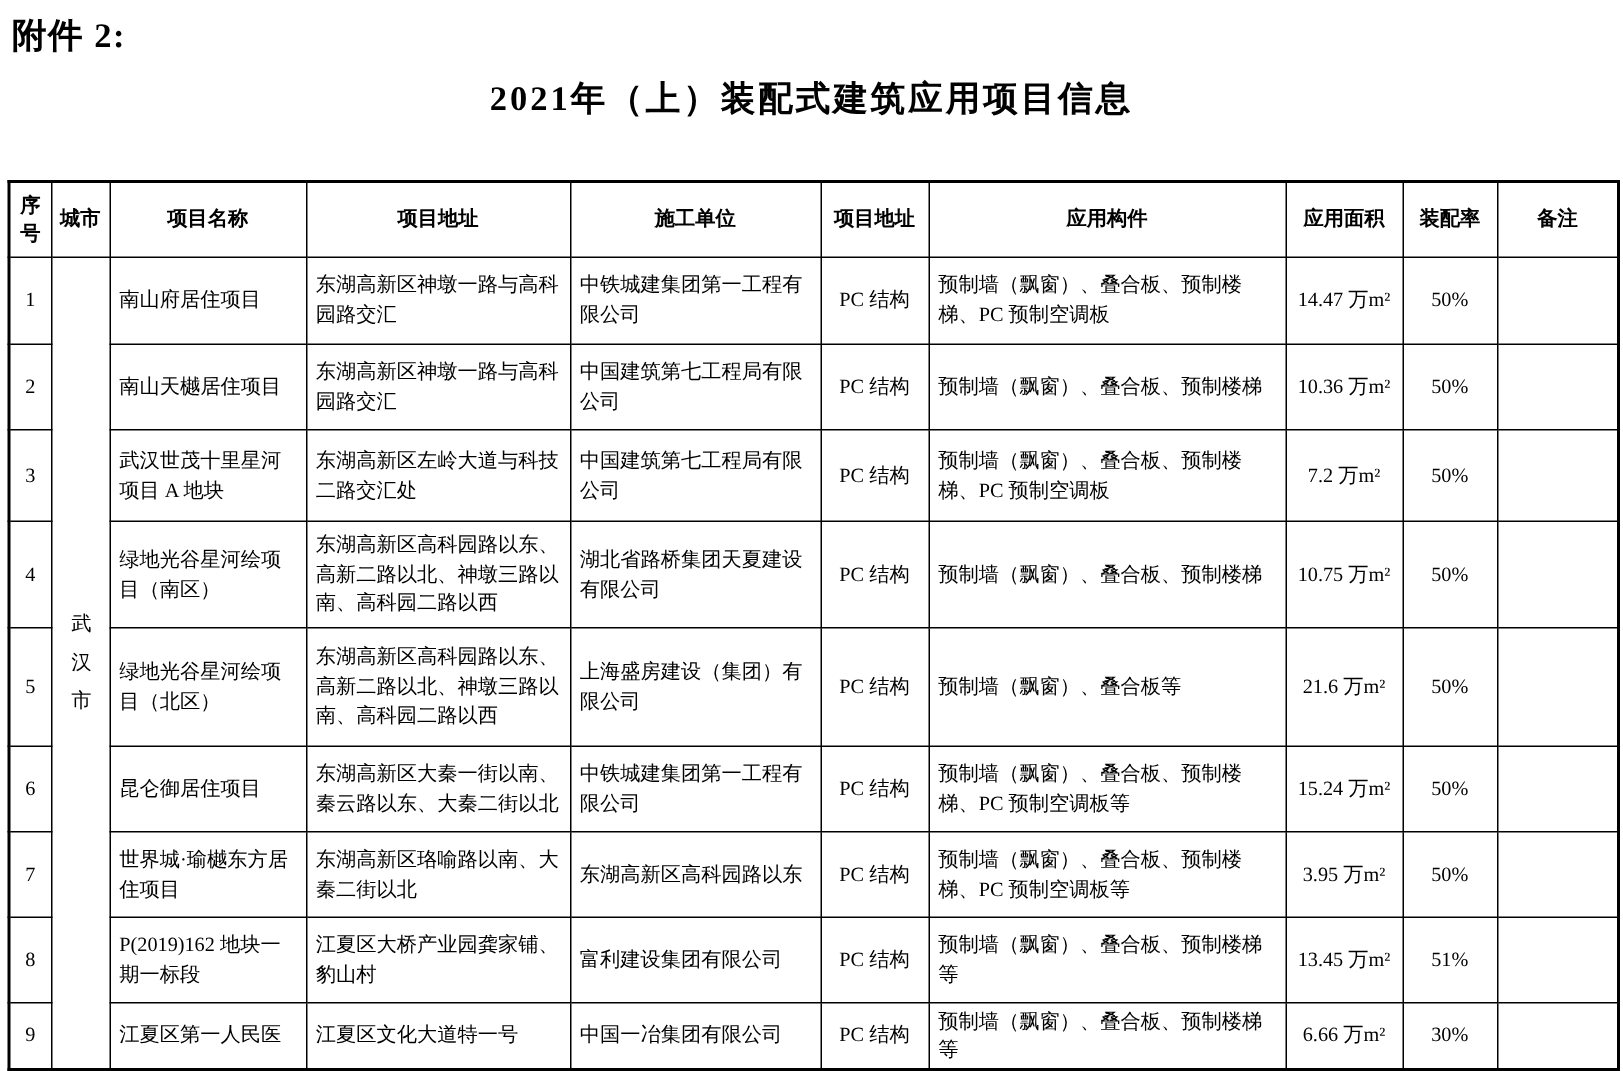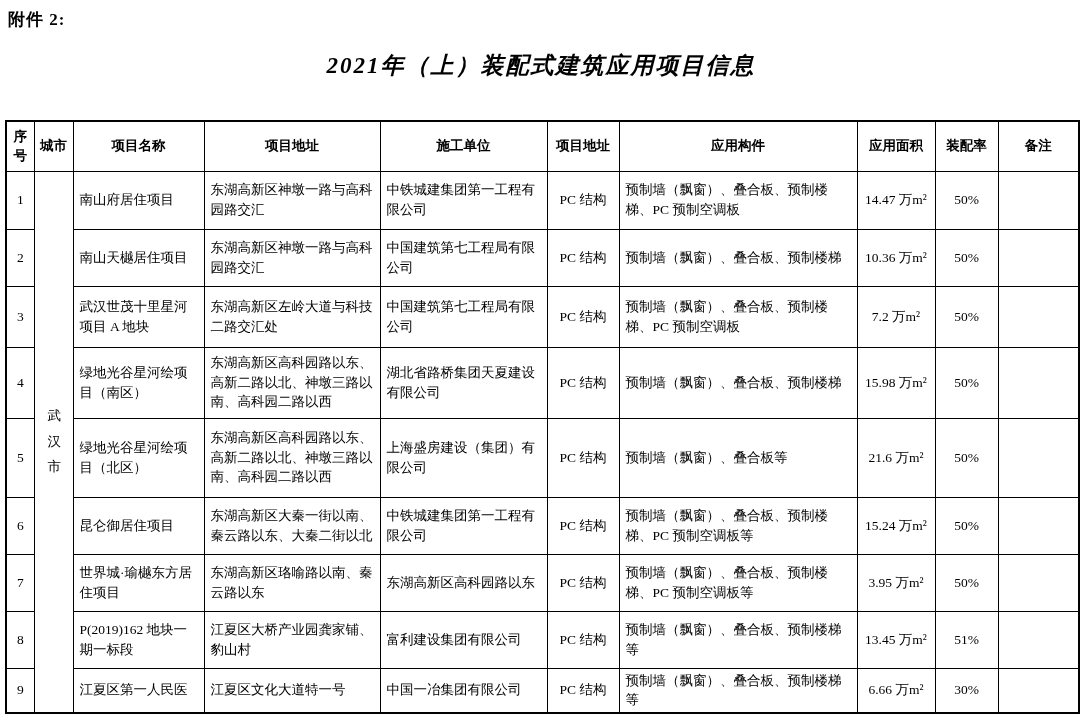--- a/index.html
+++ b/index.html
@@ -10,34 +10,33 @@
     height: 714px;
     overflow: hidden;
     position: relative;
     font-family: "Liberation Serif", "DejaVu Serif", serif;
     color: #000000;
   }
   .attachment-label {
     position: absolute;
     top: 8px;
     left: 8px;
-    font-size: 17px;
+    font-size: 23px;
     font-weight: bold;
     letter-spacing: 1px;
   }
   .doc-title {
     position: absolute;
     top: 50px;
     left: 0;
     width: 1082px;
     text-align: center;
     font-size: 23px;
     font-weight: bold;
     letter-spacing: 2px;
-    font-style: italic;
   }
   table.projects {
     position: absolute;
     top: 120px;
     left: 5px;
     width: 1073px;
     border-collapse: collapse;
     table-layout: fixed;
     border: 2px solid #000;
   }
@@ -147,21 +146,21 @@
       <td class="c-center"></td>
     </tr>
 
     <tr class="r4">
       <td class="c-center">4</td>
       <td class="c-left">绿地光谷星河绘项目（南区）</td>
       <td class="c-left">东湖高新区高科园路以东、高新二路以北、神墩三路以南、高科园二路以西</td>
       <td class="c-left">湖北省路桥集团天夏建设有限公司</td>
       <td class="c-center">PC 结构</td>
       <td class="c-left">预制墙（飘窗）、叠合板、预制楼梯</td>
-      <td class="c-center">15.98 万m²</td>
+      <td class="c-center">10.75 万m²</td>
       <td class="c-center">50%</td>
       <td class="c-center"></td>
     </tr>
 
     <tr class="r5">
       <td class="c-center">5</td>
       <td class="c-left">绿地光谷星河绘项目（北区）</td>
       <td class="c-left">东湖高新区高科园路以东、高新二路以北、神墩三路以南、高科园二路以西</td>
       <td class="c-left">上海盛房建设（集团）有限公司</td>
       <td class="c-center">PC 结构</td>
@@ -179,21 +178,21 @@
       <td class="c-center">PC 结构</td>
       <td class="c-left">预制墙（飘窗）、叠合板、预制楼梯、PC 预制空调板等</td>
       <td class="c-center">15.24 万m²</td>
       <td class="c-center">50%</td>
       <td class="c-center"></td>
     </tr>
 
     <tr class="r7">
       <td class="c-center">7</td>
       <td class="c-left">世界城·瑜樾东方居住项目</td>
-      <td class="c-left">东湖高新区珞喻路以南、秦云路以东</td>
+      <td class="c-left">东湖高新区珞喻路以南、大秦二街以北</td>
       <td class="c-left">东湖高新区高科园路以东</td>
       <td class="c-center">PC 结构</td>
       <td class="c-left">预制墙（飘窗）、叠合板、预制楼梯、PC 预制空调板等</td>
       <td class="c-center">3.95 万m²</td>
       <td class="c-center">50%</td>
       <td class="c-center"></td>
     </tr>
 
     <tr class="r8">
       <td class="c-center">8</td>

